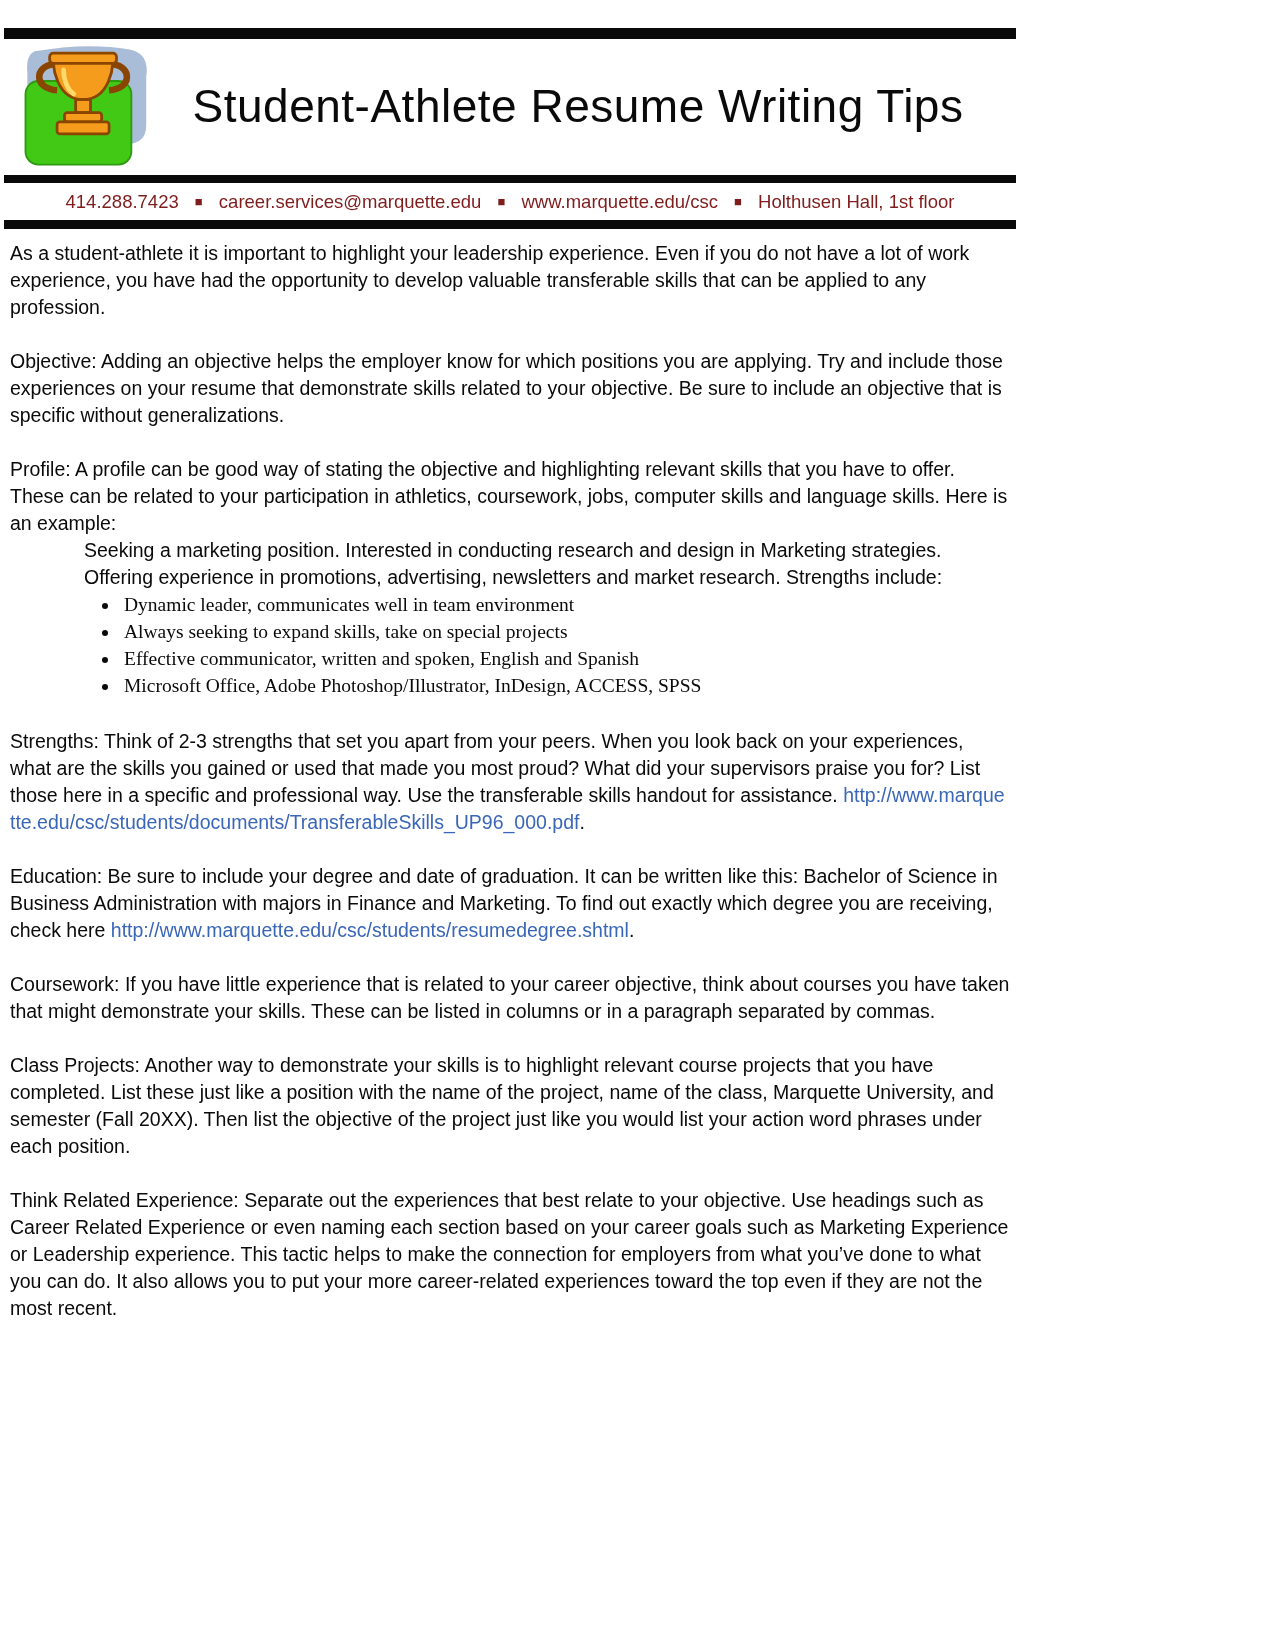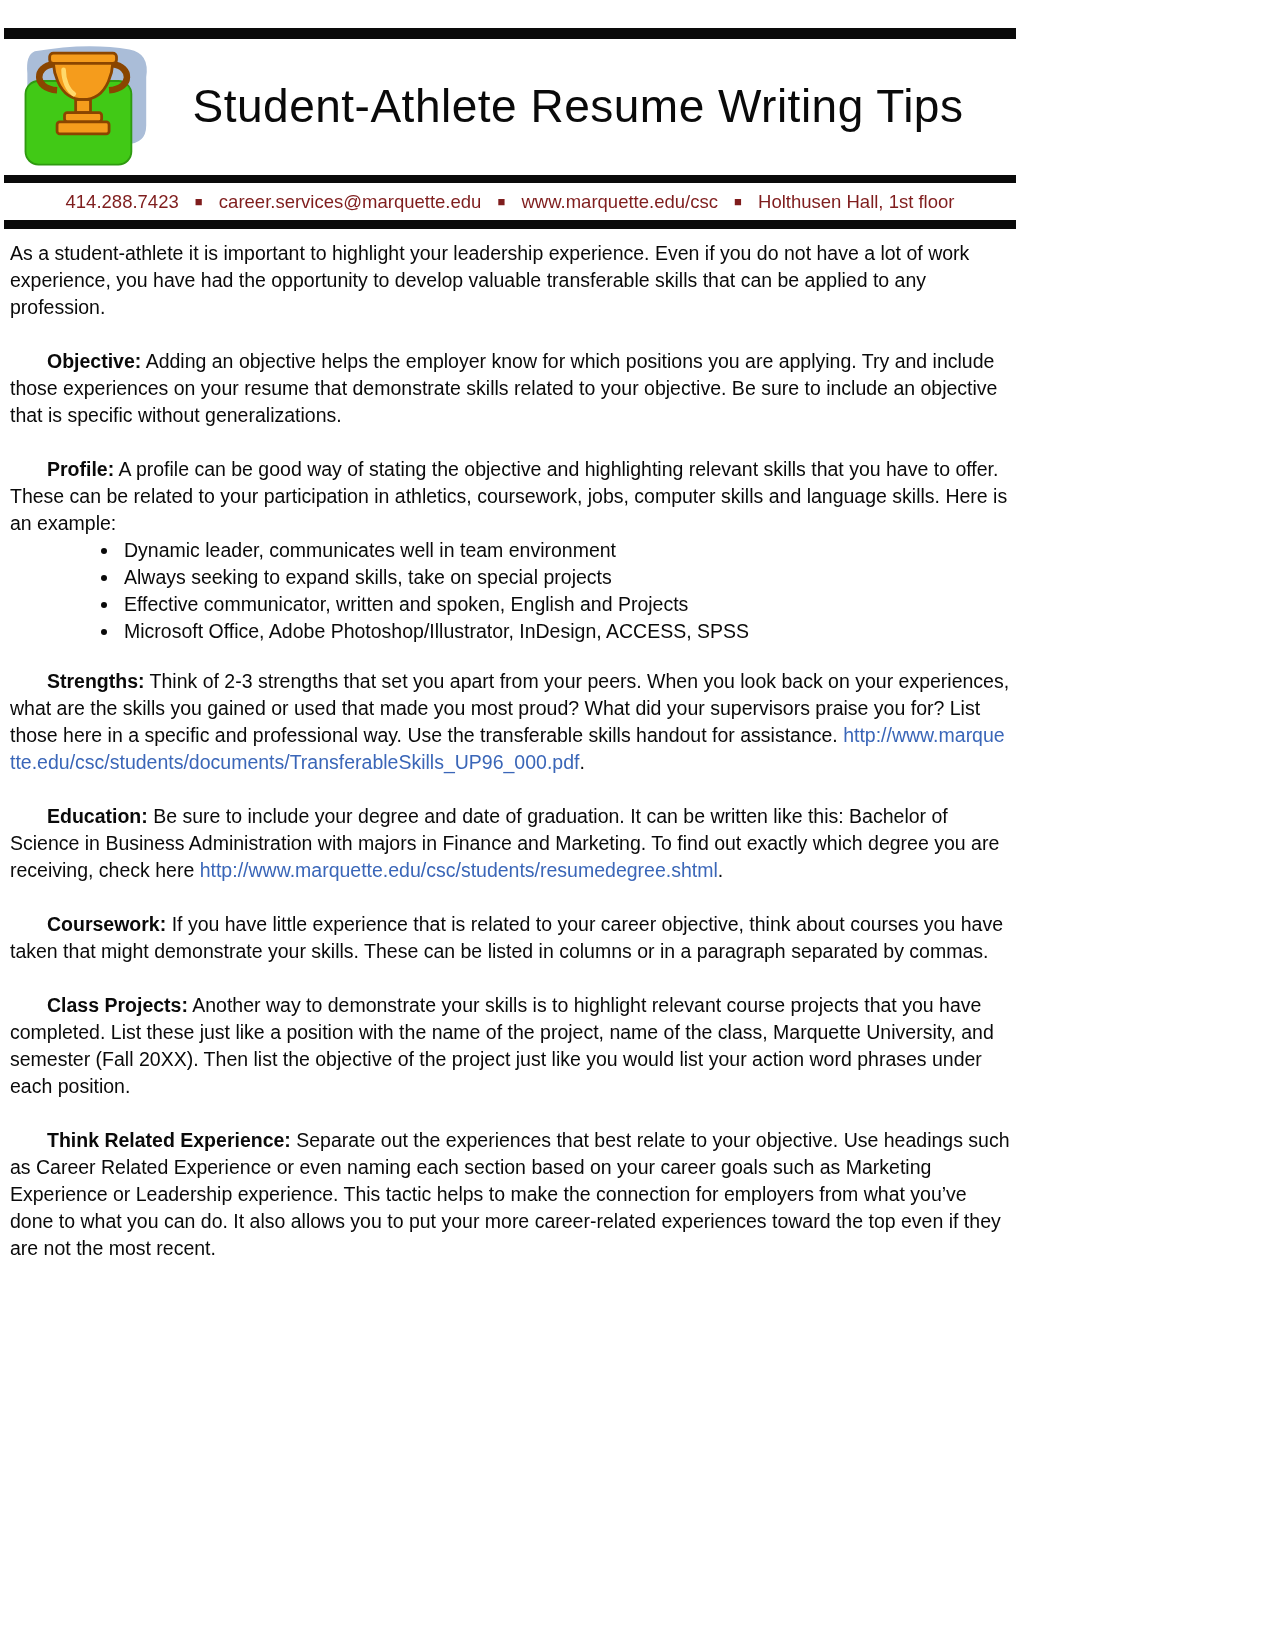--- a/index.html
+++ b/index.html
@@ -46,26 +46,27 @@
   .content {
     width: 1000px;
     margin: 0 auto;
     padding-top: 11px;
     font-size: 19.5px;
     line-height: 27px;
     color: #0a0a0a;
   }
   .content p { margin: 0 0 27px; }
   .content p.tight { margin-bottom: 0; }
-  strong.lbl { font-weight: 700; margin-left: 37px; }
+  strong.lbl { font-weight: 400; }
   .example { margin-left: 74px; }
   ul.profile-bullets {
-    margin: 0 0 23px 76px;
+    margin: 0 0 29px 76px;
     padding-left: 34px;
     list-style: disc outside;
+    font-family: Liberation Serif, serif;
   }
   ul.profile-bullets li { margin: 0; padding-left: 4px; }
   a.link {
     color: #3a66b8;
     text-decoration: none;
     overflow-wrap: anywhere;
     word-break: break-all;
   }
 
   .footer { position: absolute; left: 131px; width: 1012px; bottom: 16px; }
@@ -129,24 +130,25 @@
     <p>
       <strong class="lbl">Objective:</strong>
       <span>Adding an objective helps the employer know for which positions you are applying. Try and include those experiences on your resume that demonstrate skills related to your objective. Be sure to include an objective that is specific without generalizations.</span>
     </p>
 
     <div>
       <p class="tight">
         <strong class="lbl">Profile:</strong>
         <span>A profile can be good way of stating the objective and highlighting relevant skills that you have to offer.  These can be related to your participation in athletics, coursework, jobs, computer skills and language skills.  Here is an example:</span>
       </p>
+      <div class="example">Seeking a marketing position.  Interested in conducting research and design in Marketing strategies.  Offering experience in promotions, advertising, newsletters and market research. Strengths include:</div>
       <ul class="profile-bullets">
         <li>Dynamic leader, communicates well in team environment</li>
         <li>Always seeking to expand skills, take on special projects</li>
-        <li>Effective communicator, written and spoken, English and Projects</li>
+        <li>Effective communicator, written and spoken, English and Spanish</li>
         <li>Microsoft Office, Adobe Photoshop/Illustrator, InDesign, ACCESS, SPSS</li>
       </ul>
     </div>
 
     <p>
       <strong class="lbl">Strengths:</strong>
       <span>Think of 2-3 strengths that set you apart from your peers.  When you look back on your experiences, what are the skills you gained or used that made you most proud?  What did your supervisors praise you for?  List those here in a specific and professional way.  Use the transferable skills handout for assistance. </span>
       <a class="link" href="#">http://www.marquette.edu/csc/students/documents/TransferableSkills_UP96_000.pdf</a><span>.</span>
     </p>
 

